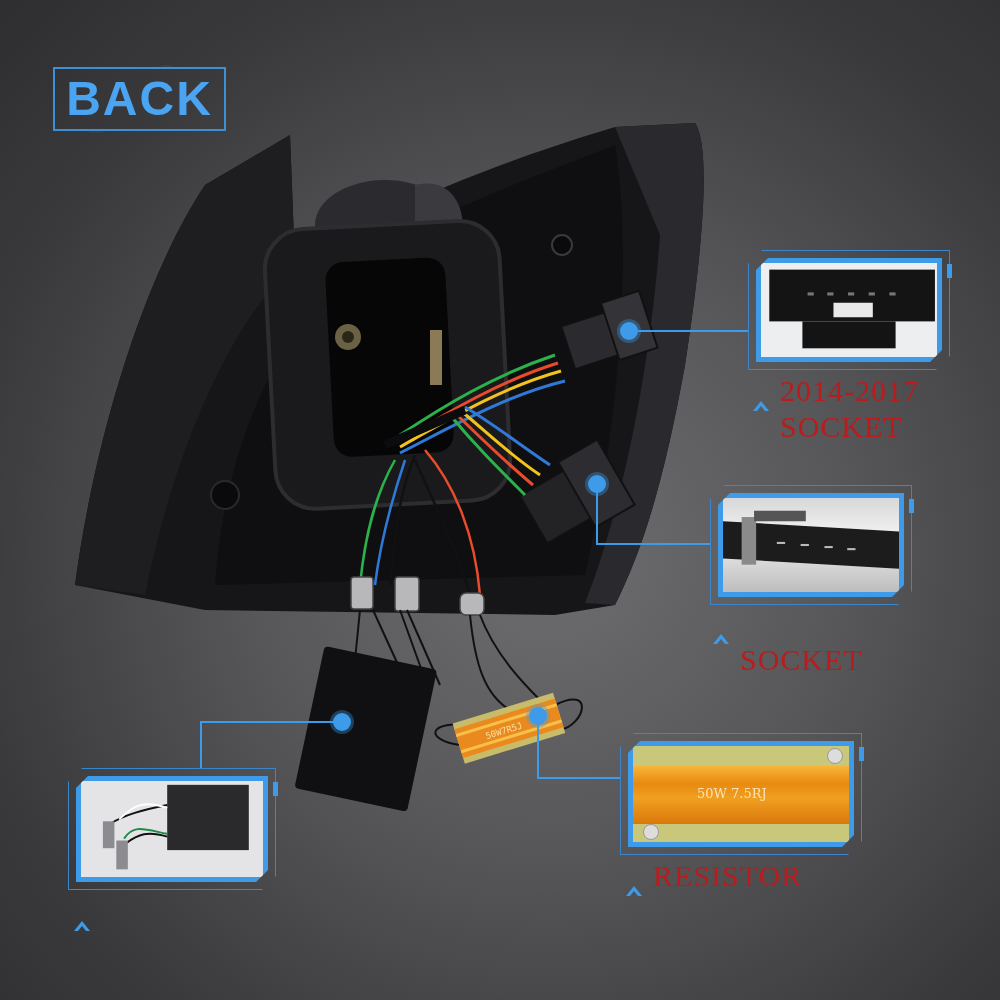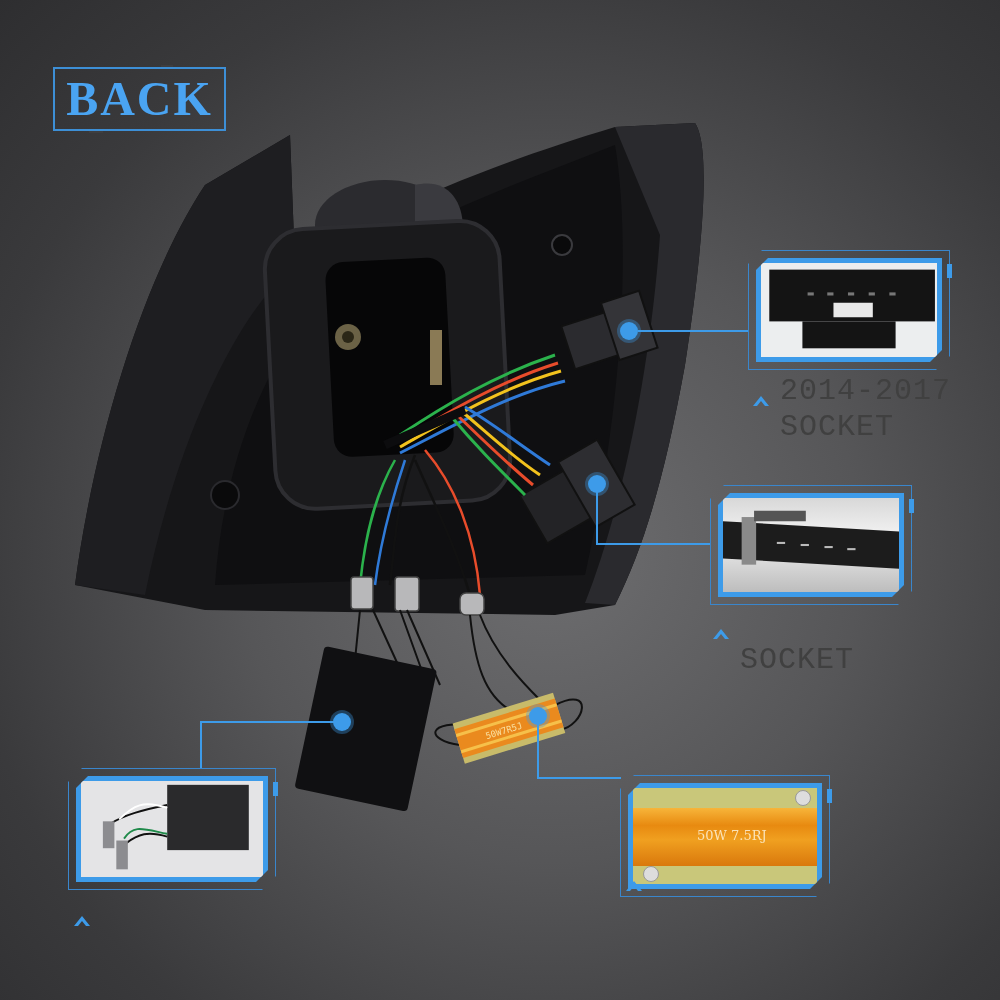--- a/index.html
+++ b/index.html
@@ -15,21 +15,21 @@
     position: absolute; left: 53px; top: 67px; width: 173px; height: 64px;
   }
   .back-title .frame {
     position: absolute; inset: 0;
     border: 2px solid #3d8fd6;
   }
   .back-title .gap-top { position:absolute; top:-2px; left:108px; width:12px; height:2px; background:#3e3e40; }
   .back-title .gap-bot { position:absolute; bottom:-2px; left:36px; width:14px; height:2px; background:#3e3e40; }
   .back-title span {
     position: absolute; left: 0; right: 0; top: 6px; text-align: center;
-    font-family: Liberation Serif, serif; font-weight: bold;
+    font-family: Liberation Sans, sans-serif; font-weight: bold;
     font-size: 48px; letter-spacing: 2px; color: #4aa4f2; line-height: 52px;
   }
 
   
   .product {
     position: absolute; left: 55px; top: 115px; width: 660px; height: 700px;
   }
   .product svg { width: 100%; height: 100%; }
 
   
@@ -47,21 +47,21 @@
     clip-path: polygon(12px 0, 100% 0, 100% calc(100% - 12px), calc(100% - 12px) 100%, 0 100%, 0 12px);
     padding: 5px;
   }
   .callout .photo {
     width: 100%; height: 100%; overflow: hidden; position: relative;
   }
   .callout .tab {
     position: absolute; right: -2px; top: 14px; width: 5px; height: 14px; background: #3d9be9;
   }
   .caption {
-    position: absolute; color: #404040; font-family: Liberation Mono, monospace;
+    position: absolute; color: #b91c1c; font-family: Liberation Serif, serif;
     font-size: 30px; line-height: 36px; letter-spacing: 1px;
   }
   .caption .chev {
     display: inline-block; width: 18px; height: 14px; margin-right: 10px; vertical-align: middle; position: relative; top: -3px;
   }
 
   .leader { position: absolute; background: #3d9be9; }
   .dot {
     position: absolute; width: 18px; height: 18px; border-radius: 50%;
     background: #3d9be9; box-shadow: 0 0 0 3px rgba(61,155,233,0.35);
@@ -215,38 +215,38 @@
 </div>
 <div class="caption" style="left:712px; top:606px;">
   <span class="chev">
     <svg viewBox="0 0 18 14" width="18" height="14">
         <path d="M1 13 L9 3 L17 13 L13 13 L9 8 L5 13 Z" fill="#3d9be9"></path>
       </svg>
   </span><br>
   <span style="padding-left:28px;">SOCKET</span>
 </div>
 
-<div class="callout" style="left:620px; top:775px; width:210px; height:122px;">
+<div class="callout" style="left:620px; top:733px; width:242px; height:122px;">
   <div class="outer"></div>
   <div class="inner">
     <div class="photo" style="background:#c9c77a;">
       <div style="position:absolute; left:0; right:0; top:20px; height:58px; background:linear-gradient(180deg,#f7b53a 0%,#e88a10 30%,#f0a020 55%,#d9780c 100%);"></div>
       <span style="position:absolute; left:64px; top:40px; font-family:'DejaVu Serif', serif; font-size:13px; color:#fbe3b8;">50W 7.5RJ</span>
       <div style="position:absolute; right:6px; top:2px; width:16px; height:16px; border-radius:50%; background:#ddd; border:1px solid #999;"></div>
       <div style="position:absolute; left:10px; bottom:2px; width:16px; height:16px; border-radius:50%; background:#ddd; border:1px solid #999;"></div>
     </div>
   </div>
   <div class="tab"></div>
 </div>
 <div class="caption" style="left:625px; top:858px;">
   <span class="chev">
     <svg viewBox="0 0 18 14" width="18" height="14">
         <path d="M1 13 L9 3 L17 13 L13 13 L9 8 L5 13 Z" fill="#3d9be9"></path>
       </svg>
-  </span>
+  </span><span>RESISTOR</span>
 </div>
 
 <div class="callout" style="left:68px; top:768px; width:208px; height:122px;">
   <div class="outer"></div>
   <div class="inner">
     <div class="photo" style="background:#e4e4e6;">
       <svg viewBox="0 0 180 100" width="100%" height="100%">
         <rect x="85" y="4" width="85" height="68" fill="#2a2a2c"></rect>
         <path d="M85 25 C 60 30, 40 35, 25 45" stroke="#111" stroke-width="2" fill="none"></path>
         <path d="M85 28 C 60 20, 50 25, 35 40" stroke="#fff" stroke-width="2" fill="none"></path>

